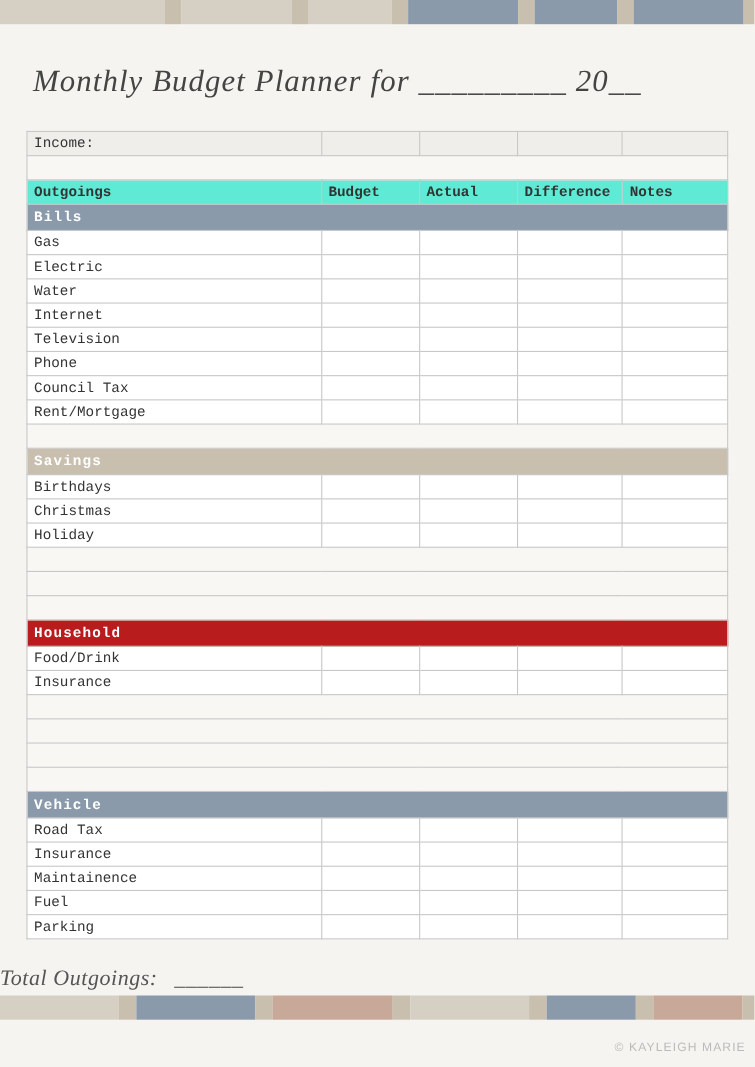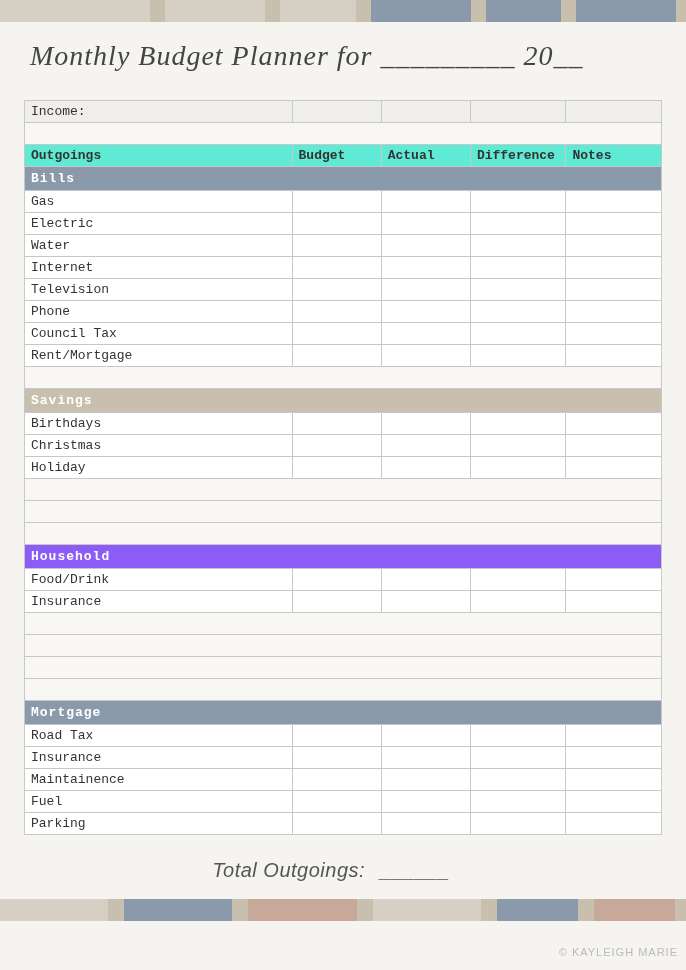--- a/index.html
+++ b/index.html
@@ -29,20 +29,21 @@
       height: 100%;
     }
 
     .page-title {
       font-family: Georgia, 'Times New Roman', serif;
       font-style: italic;
       font-size: 28px;
       color: #444;
       padding: 18px 30px 12px 30px;
       letter-spacing: 1px;
+      margin-top: 19px;
     }
 
     .main-table-wrapper {
       padding: 16px 24px;
     }
 
     table {
       width: 100%;
       border-collapse: collapse;
       font-size: 13px;
@@ -78,33 +79,33 @@
       color: #fff;
       font-weight: bold;
       font-size: 13px;
       letter-spacing: 1px;
       height: 24px;
       margin-top: 24px;
     }
 
     .category-bills td { background: #8a9aab; }
     .category-savings td { background: #c8bfaf; }
-    .category-household td { background: #8b5cf6; }
+    .category-household td { background: #b91c1c; }
     .category-vehicle td { background: #8a9aab; }
 
     .empty-row td {
       background: #f8f7f4;
       height: 22px;
     }
 
     .total-row {
       display: flex;
-      justify-content: center;
-      padding: 8px 24px 17px 0;
-      font-family: Liberation Sans, sans-serif;
+      justify-content: flex-start;
+      padding: 8px 24px 4px 0;
+      font-family: Liberation Serif, serif;
       font-style: italic;
       font-size: 20px;
       color: #555;
       letter-spacing: 0.5px;
     }
 
     .watermark {
       position: absolute;
       bottom: 12px;
       right: 8px;
@@ -287,21 +288,21 @@
         <td colspan="5"></td>
       </tr>
       <tr class="empty-row">
         <td colspan="5"></td>
       </tr>
       <tr class="empty-row">
         <td colspan="5"></td>
       </tr>
 
       <tr class="category-row category-vehicle">
-        <td colspan="5">Mortgage</td>
+        <td colspan="5">Vehicle</td>
       </tr>
       <tr>
         <td>Road Tax</td>
         <td></td>
         <td></td>
         <td></td>
         <td></td>
       </tr>
       <tr>
         <td>Insurance</td>

